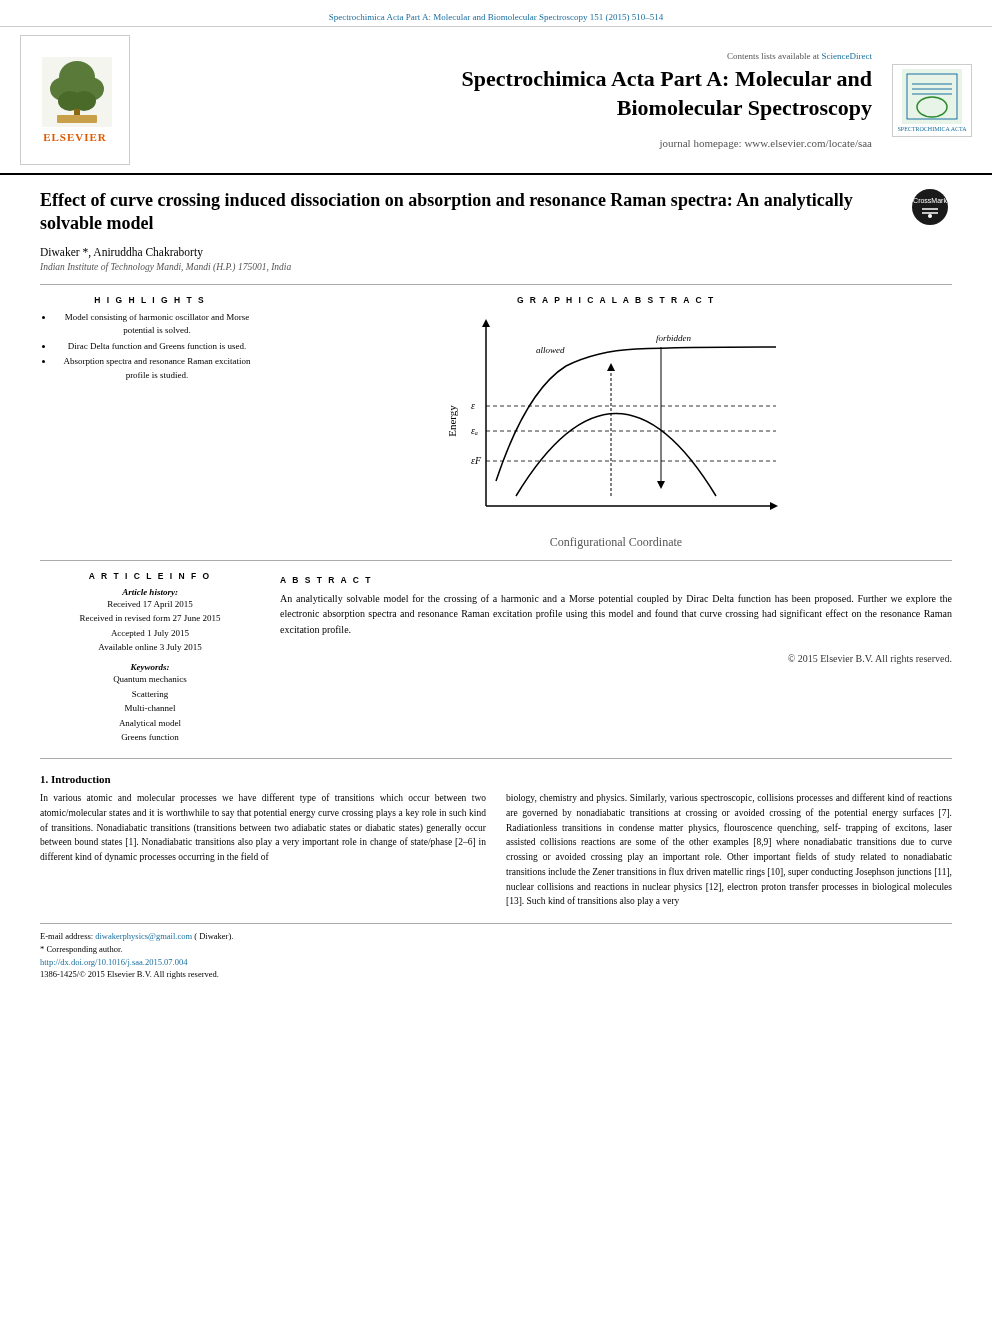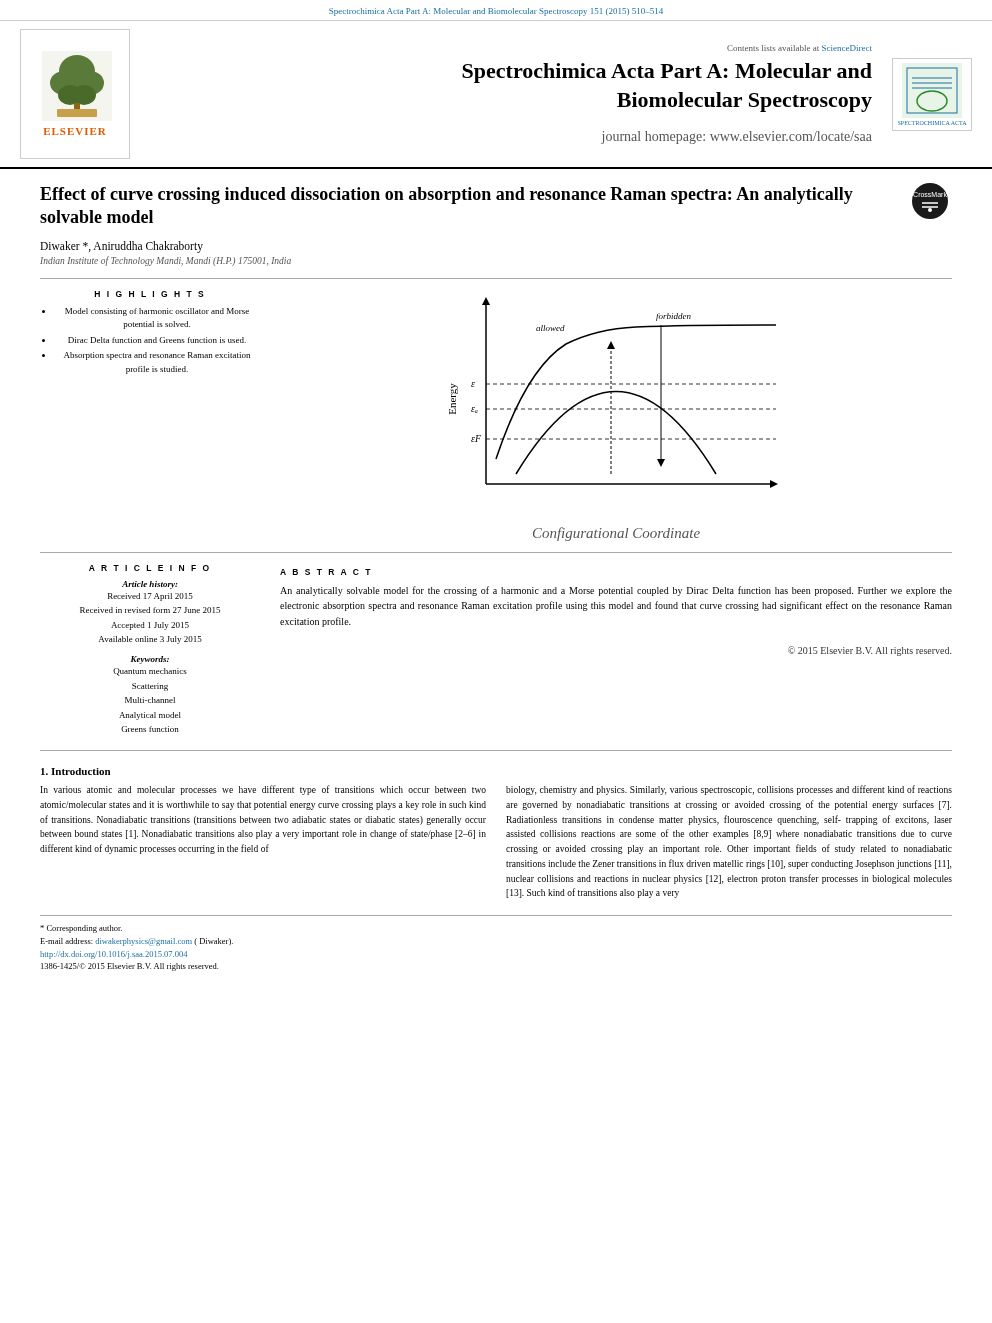--- a/index.html
+++ b/index.html
@@ -7,21 +7,21 @@
       background: #fff;
       font-family: 'Times New Roman', Times, serif;
       font-size: 10px;
       color: #000;
       width: 992px;
       min-height: 1323px;
     }
     .top-bar {
       background: #fff;
       text-align: center;
-      padding: 6px 0 4px;
+      padding: 12px 0 4px;
       font-size: 9px;
       color: #1a6fa0;
       border-bottom: 1px solid #ccc;
     }
     .journal-header {
       display: flex;
       align-items: center;
       padding: 8px 20px;
       border-bottom: 2px solid #000;
     }
@@ -58,21 +58,21 @@
       margin-bottom: 4px;
     }
     .journal-title {
       font-size: 22px;
       font-weight: bold;
       color: #000;
       line-height: 1.3;
       margin-bottom: 14px;
     }
     .journal-homepage {
-      font-size: 14px;
+      font-size: 11px;
       color: #555;
     }
     .spectro-logo {
       width: 80px;
       flex-shrink: 0;
       margin-left: 20px;
       border: 1px solid #ccc;
       padding: 4px;
       text-align: center;
       font-size: 7px;
@@ -175,24 +175,23 @@
 
     
     .energy-diagram {
       width: 360px;
       height: 220px;
       display: block;
       margin: 0 auto;
     }
 
     .fig-caption {
-      font-size: 15px;
+      font-size: 12px;
       color: #555;
-      margin-top: 16px;
-      font-style: italic;
+      margin-top: 4px;
     }
     .article-history {
       font-size: 9px;
       margin-bottom: 8px;
     }
     .article-history .history-label {
       font-style: italic;
       font-size: 9px;
       font-weight: bold;
     }
@@ -352,20 +351,21 @@
   <div class="two-col">
     <div class="col-left highlights">
       <div class="section-heading">H I G H L I G H T S</div>
       <ul>
         <li>Model consisting of harmonic oscillator and Morse potential is solved.</li>
         <li>Dirac Delta function and Greens function is used.</li>
         <li>Absorption spectra and resonance Raman excitation profile is studied.</li>
       </ul>
     </div>
     <div class="col-right graphical-abstract">
+      <div class="section-heading">G R A P H I C A L   A B S T R A C T</div>
       <svg class="energy-diagram" viewBox="0 0 360 220">
 
         <rect width="360" height="220" fill="white"></rect>
 
         <line x1="50" y1="10" x2="50" y2="195" stroke="black" stroke-width="1.5"></line>
         <line x1="50" y1="195" x2="340" y2="195" stroke="black" stroke-width="1.5"></line>
 
         <text x="20" y="110" text-anchor="middle" font-size="11" font-family="Times New Roman" transform="rotate(-90,20,110)">Energy</text>
 
         <polygon points="50,8 46,16 54,16" fill="black"></polygon>
@@ -432,25 +432,25 @@
   <div class="introduction-section">
     <div class="intro-col-left">
       <div class="body-text">In various atomic and molecular processes we have different type of transitions which occur between two atomic/molecular states and it is worthwhile to say that potential energy curve crossing plays a key role in such kind of transitions. Nonadiabatic transitions (transitions between two adiabatic states or diabatic states) generally occur between bound states [1]. Nonadiabatic transitions also play a very important role in change of state/phase [2–6] in different kind of dynamic processes occurring in the field of</div>
     </div>
     <div class="intro-col-right">
       <div class="body-text">biology, chemistry and physics. Similarly, various spectroscopic, collisions processes and different kind of reactions are governed by nonadiabatic transitions at crossing or avoided crossing of the potential energy surfaces [7]. Radiationless transitions in condense matter physics, flouroscence quenching, self- trapping of excitons, laser assisted collisions reactions are some of the other examples [8,9] where nonadiabatic transitions due to curve crossing or avoided crossing play an important role. Other important fields of study related to nonadiabatic transitions include the Zener transitions in flux driven matellic rings [10], super conducting Josephson junctions [11], nuclear collisions and reactions in nuclear physics [12], electron proton transfer processes in biological molecules [13]. Such kind of transitions also play a very</div>
     </div>
   </div>
 
   <div class="footnote-section">
-    <div class="footnote-text">* Corresponding author.</div>
     <div class="footnote-text">
       <span>E-mail address:</span>
       <span style="color:#1a6fa0;">diwakerphysics@gmail.com</span>
       <span>( Diwaker).</span>
     </div>
+    <div class="footnote-text">* Corresponding author.</div>
     <div class="footnote-text">
       <span class="doi-link">http://dx.doi.org/10.1016/j.saa.2015.07.004</span>
     </div>
     <div class="footnote-text">1386-1425/© 2015 Elsevier B.V. All rights reserved.</div>
   </div>
 
 </div>
 
 </body></html>

